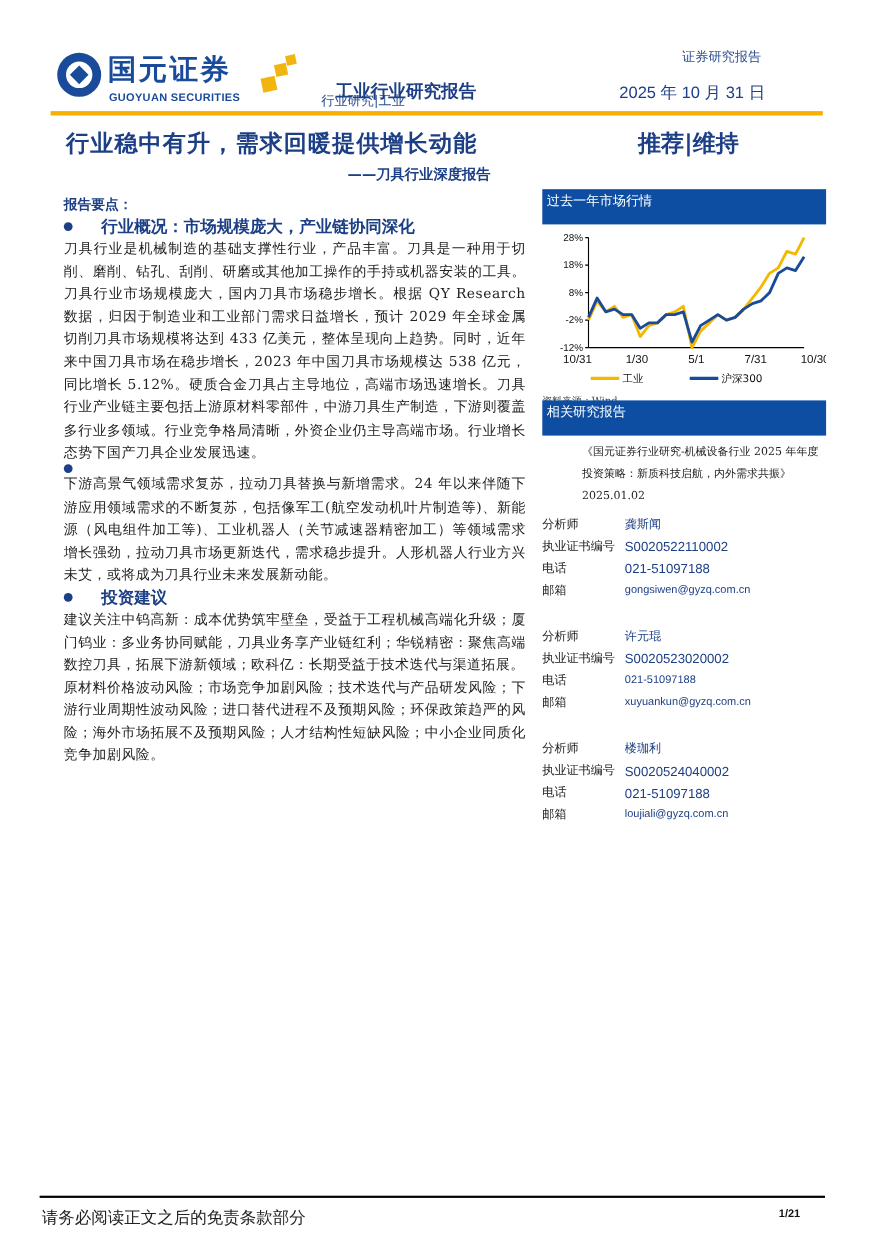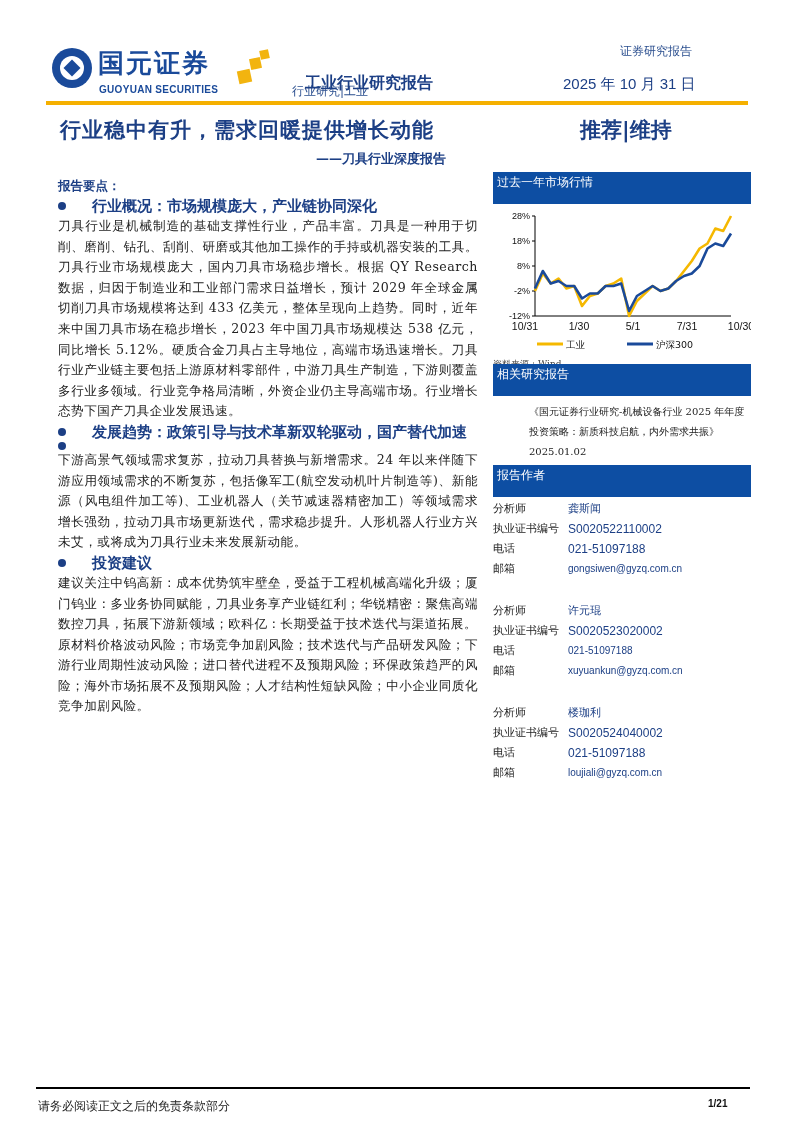--- a/index.html
+++ b/index.html
@@ -47,21 +47,21 @@
   .src { font-size: 9px; color: #444; }
   .rel-report { font-size: 10px; line-height: 20px; color: #222; }
   .author-row { display: flex; font-size: 11px; line-height: 20px; }
   .author-label { width: 75px; color: #222; }
   .author-val { color: #1c3f85; font-family: "Liberation Sans", sans-serif; font-size: 12px; }
   .author-val.name { font-family: "DejaVu Serif", serif; font-size: 11px; }
   .author-val.small { font-size: 10px; }
 
   
   .foot-rule { left: 36px; top: 1087px; width: 714px; height: 2px; background: #000; }
-  .foot-text { left: 38px; top: 1098px; font-size: 12px; color: #222; }
+  .foot-text { left: 38px; top: 1098px; font-size: 15px; color: #222; }
   .foot-page { left: 708px; top: 1098px; font-family: "Liberation Sans", sans-serif; font-weight: bold; font-size: 10px; color: #111; }
 </style>
 </head>
 <body>
 
 <div class="abs logo">
   <div class="logo-mark"></div>
   <div class="logo-cn">国元证券</div>
   <div class="logo-en">GUOYUAN SECURITIES</div>
   <div class="logo-sq" style="left:186px;top:26px;width:13px;height:13px;"></div>
@@ -81,24 +81,20 @@
 
 <div class="abs left-col">
   <div class="sect-h">报告要点：</div>
 
   <div class="bullet-h">
     <span class="bullet-dot"></span>
     <span>行业概况：市场规模庞大，产业链协同深化</span>
   </div>
   <div class="para">刀具行业是机械制造的基础支撑性行业，产品丰富。刀具是一种用于切削、磨削、钻孔、刮削、研磨或其他加工操作的手持或机器安装的工具。刀具行业市场规模庞大，国内刀具市场稳步增长。根据 QY Research 数据，归因于制造业和工业部门需求日益增长，预计 2029 年全球金属切削刀具市场规模将达到 433 亿美元，整体呈现向上趋势。同时，近年来中国刀具市场在稳步增长，2023 年中国刀具市场规模达 538 亿元，同比增长 5.12%。硬质合金刀具占主导地位，高端市场迅速增长。刀具行业产业链主要包括上游原材料零部件，中游刀具生产制造，下游则覆盖多行业多领域。行业竞争格局清晰，外资企业仍主导高端市场。行业增长态势下国产刀具企业发展迅速。</div>
 
-  <div class="bullet-h">
-    <span class="bullet-dot"></span>
-    <span>发展趋势：政策引导与技术革新双轮驱动，国产替代加速</span>
-  </div>
 
   <div class="bullet-h">
     <span class="bullet-dot"></span>
   </div>
   <div class="para">下游高景气领域需求复苏，拉动刀具替换与新增需求。24 年以来伴随下游应用领域需求的不断复苏，包括像军工(航空发动机叶片制造等)、新能源（风电组件加工等)、工业机器人（关节减速器精密加工）等领域需求增长强劲，拉动刀具市场更新迭代，需求稳步提升。人形机器人行业方兴未艾，或将成为刀具行业未来发展新动能。</div>
 
   <div class="bullet-h">
     <span class="bullet-dot"></span>
     <span>投资建议</span>
   </div>
@@ -136,21 +132,20 @@
     </svg>
   <div class="src" style="margin-top:6px;">资料来源：Wind</div>
 </div>
 
 <div class="abs right-col" style="top:364px;">
   <div class="bar-h">相关研究报告</div>
   <div class="rel-report" style="margin-top:6px;margin-left:36px;">《国元证券行业研究-机械设备行业 2025 年年度投资策略：新质科技启航，内外需求共振》2025.01.02</div>
 </div>
 
 <div class="abs right-col" style="top:465px;">
-  <div class="bar-h">报告作者</div>
 
   <div style="margin-top:2px;">
     <div class="author-row">
         <span class="author-label">分析师</span>
         <span class="author-val name">龚斯闻</span>
       </div>
     <div class="author-row">
         <span class="author-label">执业证书编号</span>
         <span class="author-val">S0020522110002</span>
       </div>

